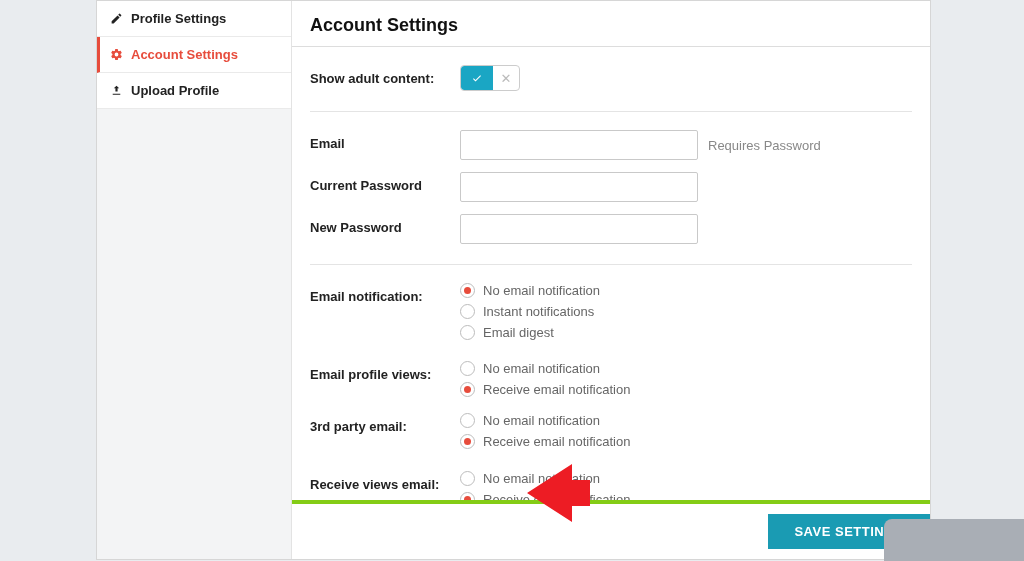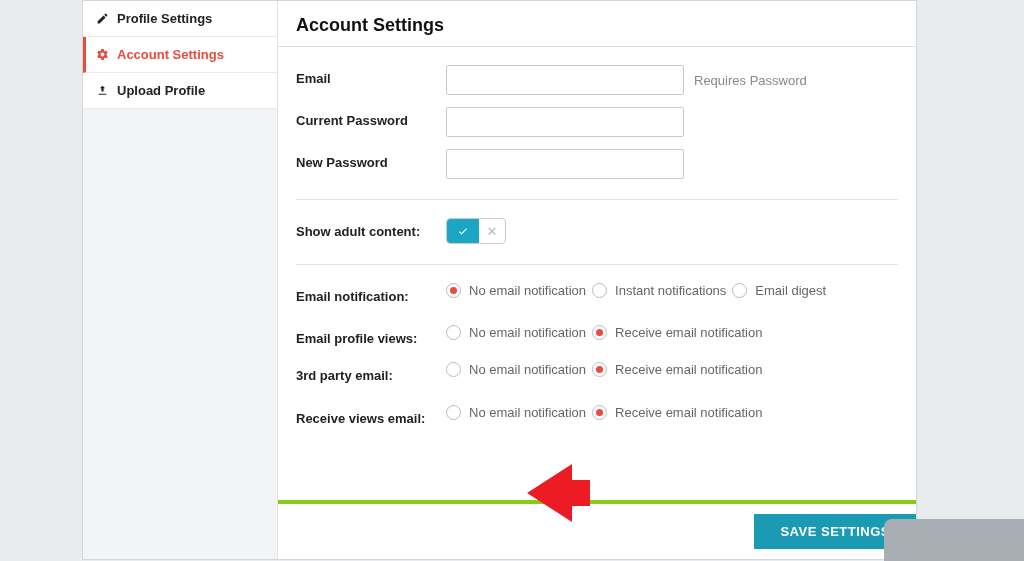--- a/index.html
+++ b/index.html
@@ -10,21 +10,21 @@
     color: #333;
   }
   .page {
     width: 1024px;
     height: 561px;
     position: relative;
     background: #e9ecef;
   }
   .container {
     position: absolute;
-    left: 82px;
+    left: 96px;
     top: 0;
     width: 835px;
     height: 560px;
     background: #fff;
     display: flex;
     border: 1px solid #d6d6d6;
   }
   .sidebar {
     width: 195px;
     background: #f3f4f5;
@@ -131,21 +131,21 @@
   .toggle-off {
     width: 26px;
     color: #bbb;
     display: flex;
     align-items: center;
     justify-content: center;
     font-size: 13px;
   }
   .radio-list {
     display: flex;
-    flex-direction: row;
+    flex-direction: column;
     gap: 6px;
   }
   .radio-item {
     display: flex;
     align-items: center;
     gap: 8px;
     cursor: pointer;
   }
   .radio {
     width: 15px;
@@ -237,56 +237,56 @@
 
     <div class="main">
       <div class="main-header">
         <h1>Account Settings</h1>
       </div>
 
       <div class="form-area">
 
         <div class="section">
           <div class="row">
-            <div class="row-label">Email</div>
-            <div class="row-control">
-              <input type="text" value="" style="">
-              <span class="hint">Requires Password</span>
-            </div>
-          </div>
-          <div class="row">
-            <div class="row-label">Current Password</div>
-            <div class="row-control">
-              <input type="password" value="" style="">
-            </div>
-          </div>
-          <div class="row">
-            <div class="row-label">New Password</div>
-            <div class="row-control">
-              <input type="password" value="" style="">
-            </div>
-          </div>
-        </div>
-
-        <div class="section">
-          <div class="row">
             <div class="row-label">Show adult content:</div>
             <div class="row-control">
               <div class="toggle-box">
                 <div class="toggle-on">
                   <svg width="12" height="12" viewBox="0 0 24 24">
                       <path d="M9 16.2l-3.5-3.5L4 14.2l5 5 11-11-1.5-1.5z" fill="#fff"></path>
                     </svg>
                 </div>
                 <div class="toggle-off">✕</div>
               </div>
             </div>
           </div>
         </div>
 
+        <div class="section">
+          <div class="row">
+            <div class="row-label">Email</div>
+            <div class="row-control">
+              <input type="text" value="" style="">
+              <span class="hint">Requires Password</span>
+            </div>
+          </div>
+          <div class="row">
+            <div class="row-label">Current Password</div>
+            <div class="row-control">
+              <input type="password" value="" style="">
+            </div>
+          </div>
+          <div class="row">
+            <div class="row-label">New Password</div>
+            <div class="row-control">
+              <input type="password" value="" style="">
+            </div>
+          </div>
+        </div>
+
         <div class="section no-border" style="padding-bottom:4px">
           <div class="row">
             <div class="row-label">Email notification:</div>
             <div class="row-control">
               <div class="radio-list">
                 <div class="radio-item">
                   <span class="radio checked"></span>
                   <span class="radio-label">No email notification</span>
                 </div>
                 <div class="radio-item">

